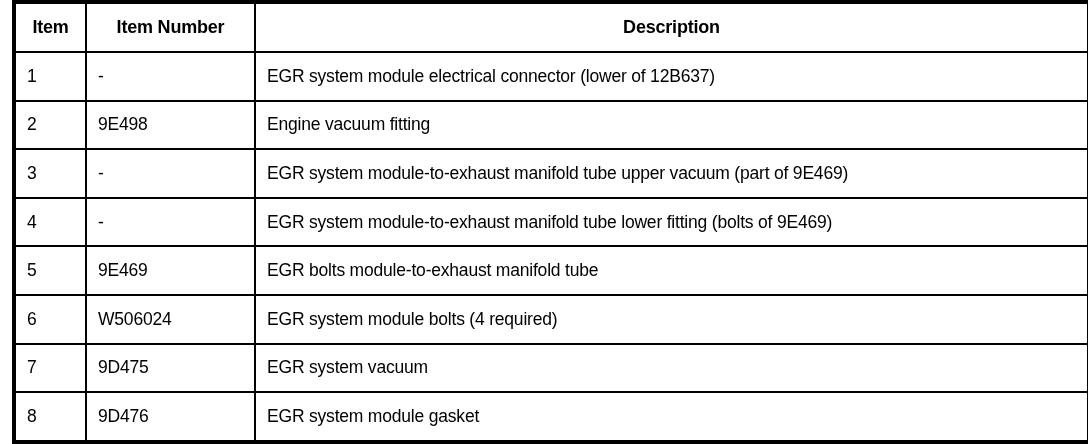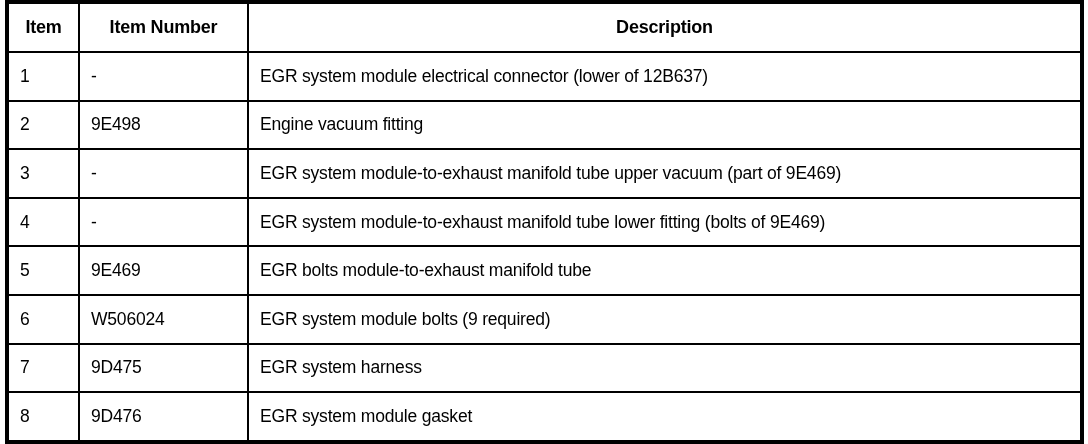--- a/index.html
+++ b/index.html
@@ -12,21 +12,21 @@
     height: 444px;
     overflow: hidden;
     font-family: "Liberation Sans", sans-serif;
     color: #000000;
   }
 
   .sheet {
     width: 1088px;
     height: 444px;
     box-sizing: border-box;
-    padding: 0 9px 0 5px;
+    padding: 0 9px 0 12px;
     background: #ffffff;
   }
 
   table.parts-table {
     width: 1079px;
     height: 444px;
     border-collapse: collapse;
     table-layout: fixed;
     border: 4px solid #000000;
     background: #ffffff;
@@ -113,26 +113,26 @@
         <td class="cell-desc">EGR system module-to-exhaust manifold tube lower fitting (bolts of 9E469)</td>
       </tr>
       <tr>
         <td class="cell-item">5</td>
         <td class="cell-part">9E469</td>
         <td class="cell-desc">EGR bolts module-to-exhaust manifold tube</td>
       </tr>
       <tr>
         <td class="cell-item">6</td>
         <td class="cell-part">W506024</td>
-        <td class="cell-desc">EGR system module bolts (9 required)</td>
+        <td class="cell-desc">EGR system module bolts (4 required)</td>
       </tr>
       <tr>
         <td class="cell-item">7</td>
         <td class="cell-part">9D475</td>
-        <td class="cell-desc">EGR system harness</td>
+        <td class="cell-desc">EGR system vacuum</td>
       </tr>
       <tr>
         <td class="cell-item">8</td>
         <td class="cell-part">9D476</td>
         <td class="cell-desc">EGR system module gasket</td>
       </tr>
     </tbody>
   </table>
 </div>
 

